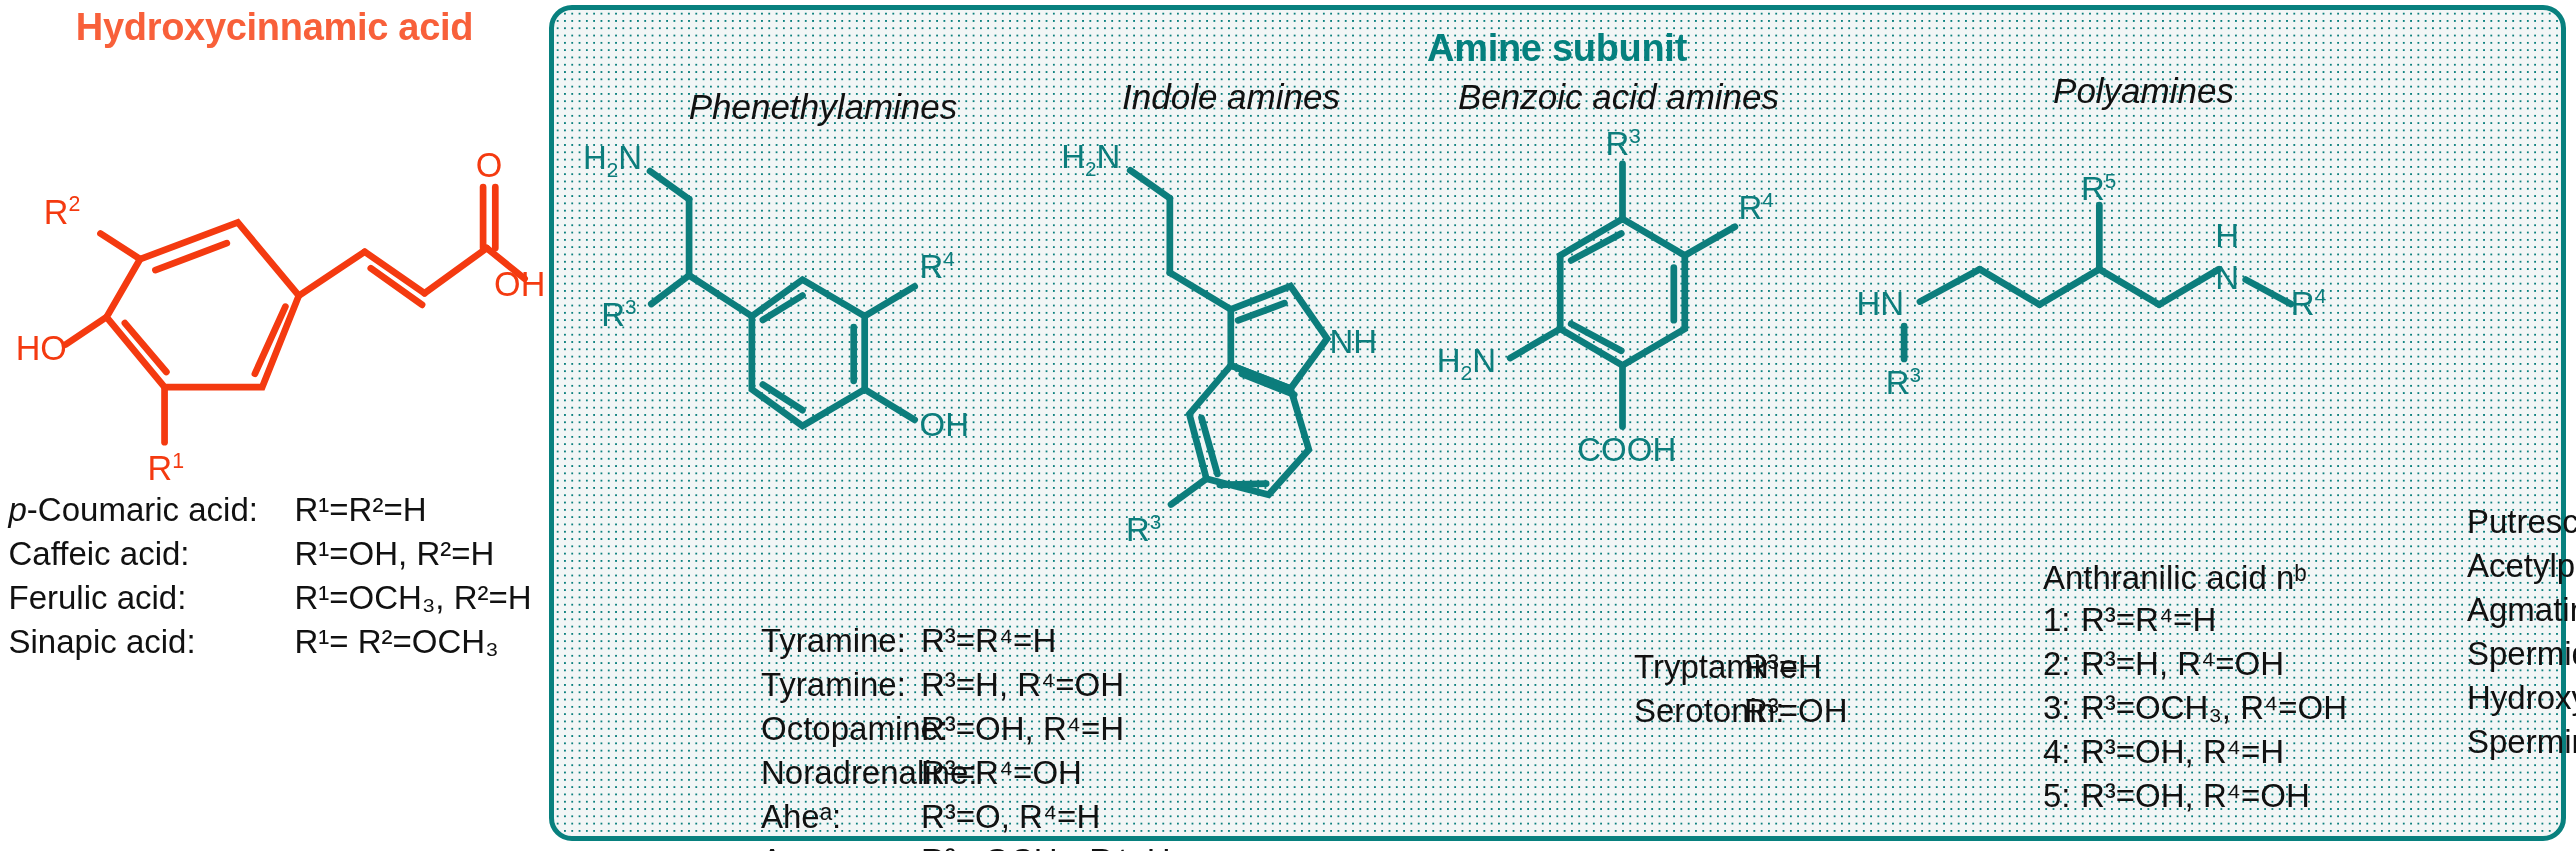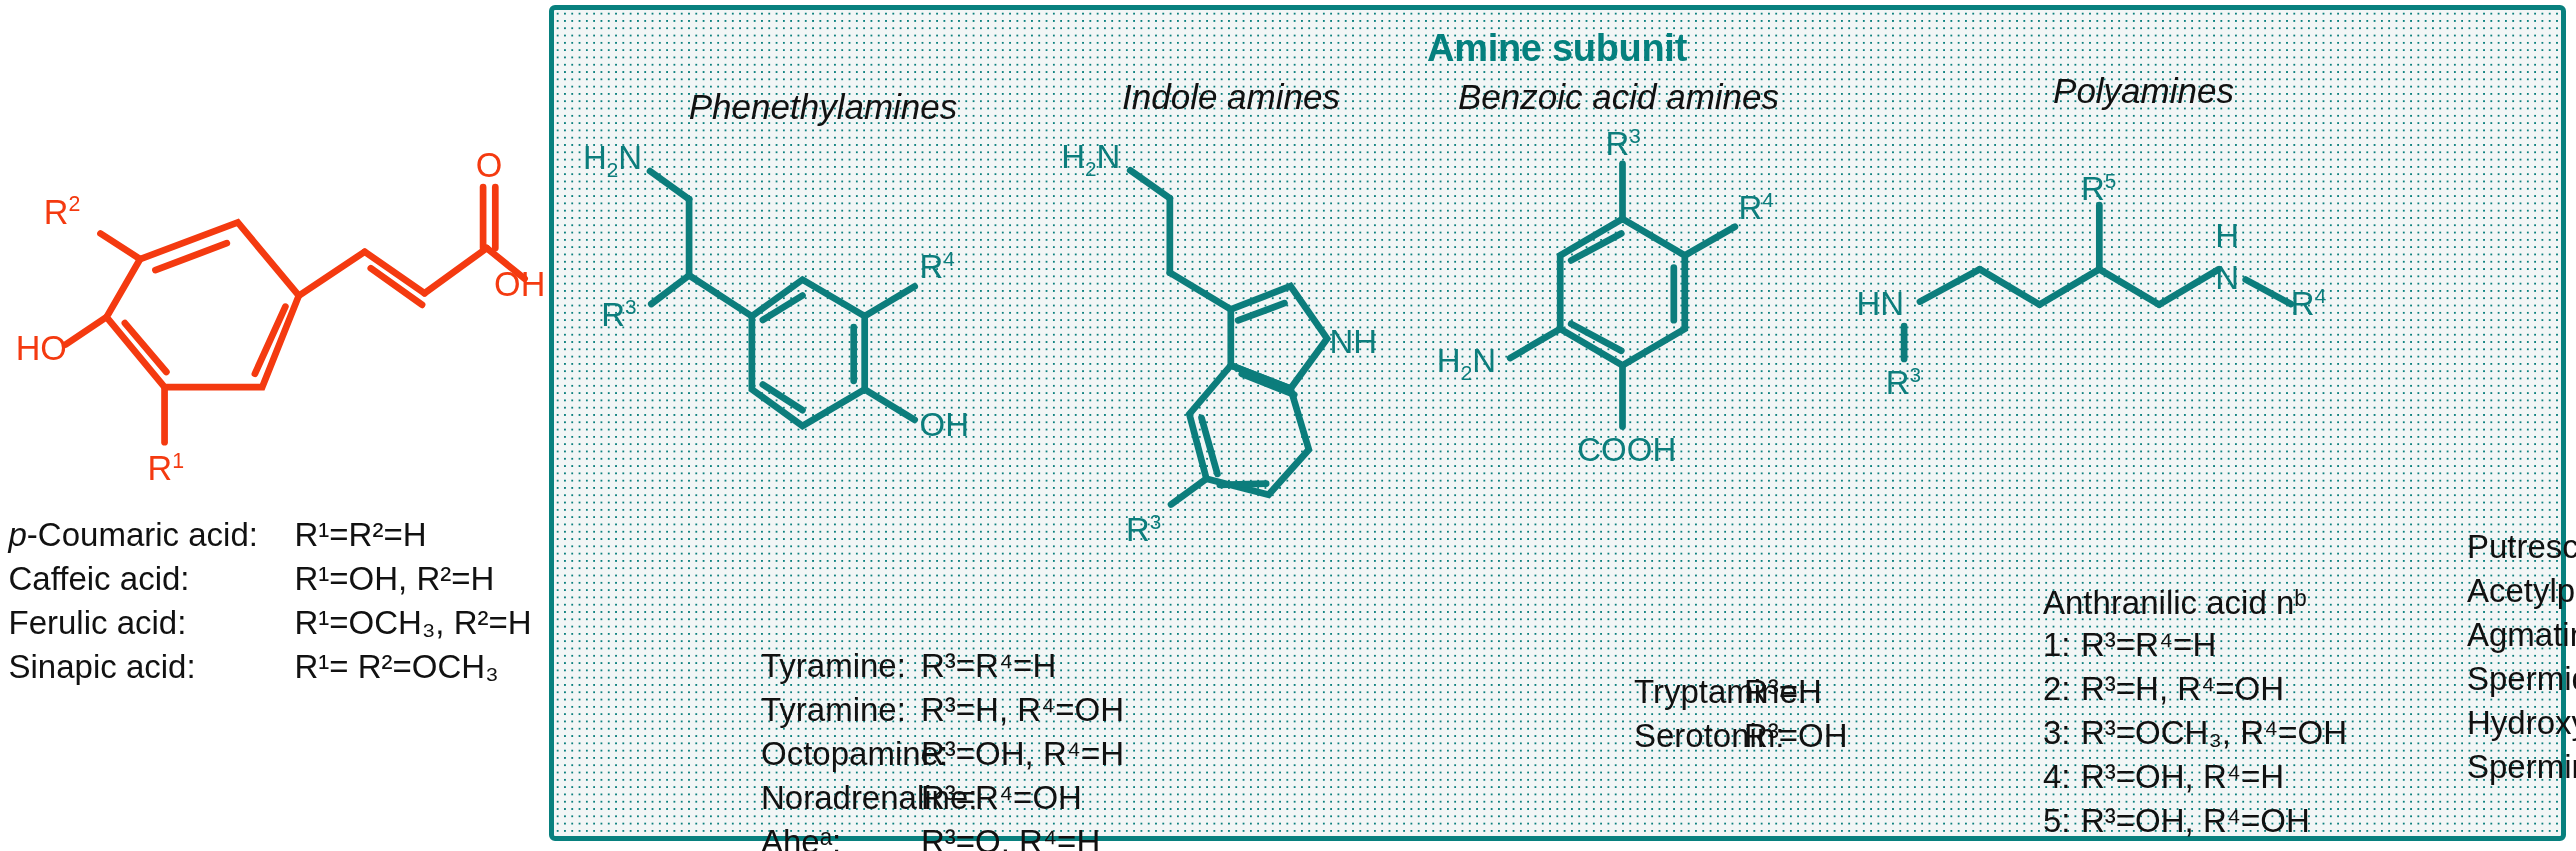--- a/index.html
+++ b/index.html
@@ -10,33 +10,33 @@
 
   
   #left-panel{position:absolute;left:0;top:0;width:549px;height:852px;}
   #left-title{
     position:absolute;left:0;top:6.1px;width:549px;
     text-align:center;color:#F8603A;font-weight:bold;font-size:38px;
     line-height:1.15;letter-spacing:-0.3px;
   }
   #left-structure{position:absolute;left:12.2px;top:143px;width:537px;height:342px;}
 
-  .txtblock{position:absolute;margin-top:25px;}
+  .txtblock{position:absolute;}
   .trow{display:flex;align-items:baseline;white-space:nowrap;}
   .tname{font-size:33px;color:#111;}
   .tval{font-size:33px;color:#111;}
   .ital{font-style:italic;}
 
   #left-list{left:8.5px;top:491px;}
   #left-list .tname{width:286px;}
 
   
   #amine-box{
     position:absolute;left:549px;top:4.9px;width:2017px;height:836px;
-    border:5.5px solid #08807E;border-radius:6px;
+    border:5.5px solid #08807E;border-radius:23px;
     background-color:#f2f6f6;
     background-image:
       radial-gradient(#0b7f7d 0.7px, transparent 0.7px);
     background-size:7.3px 7.3px;
     box-sizing:border-box;
   }
   #amine-title{
     position:absolute;left:0;top:17px;width:2006px;text-align:center;
     color:#05807E;font-weight:bold;font-size:38px;letter-spacing:-0.3px;
   }
@@ -60,20 +60,21 @@
 
   .trow{height:44px;}
   #benz-head{font-size:33px;color:#111;white-space:nowrap;margin-bottom:3.7px;}
 </style>
 </head>
 <body>
 
 <div id="left-panel">
 
   <div id="left-title">
+    <div>Hydroxycinnamic acid</div>
   </div>
 
   <svg id="left-structure" viewBox="0 0 880 560" xmlns="http://www.w3.org/2000/svg">
     <g stroke="#F43A10" stroke-width="11" fill="none" stroke-linecap="round">
 
       <polygon points="210,190 370,130 470,250 410,400 250,400 155,285" stroke-width="11"></polygon>
 
       <line x1="235" y1="208" x2="352" y2="164"></line>
       <line x1="448" y1="268" x2="398" y2="378"></line>
       <line x1="253" y1="375" x2="185" y2="295"></line>

